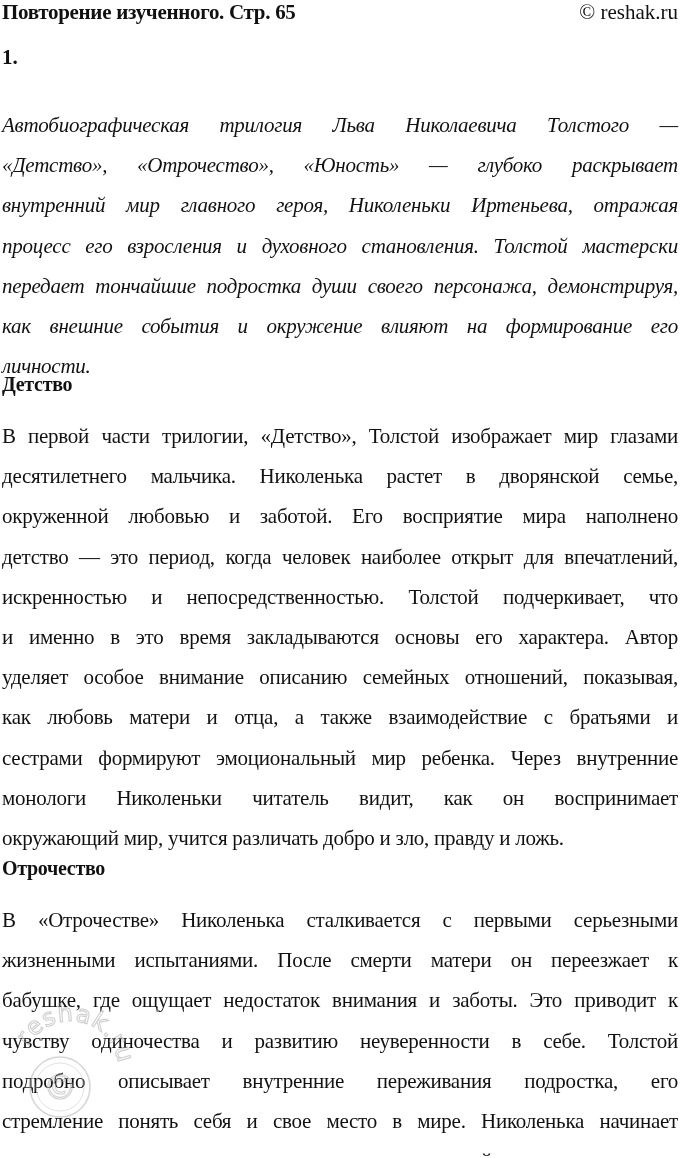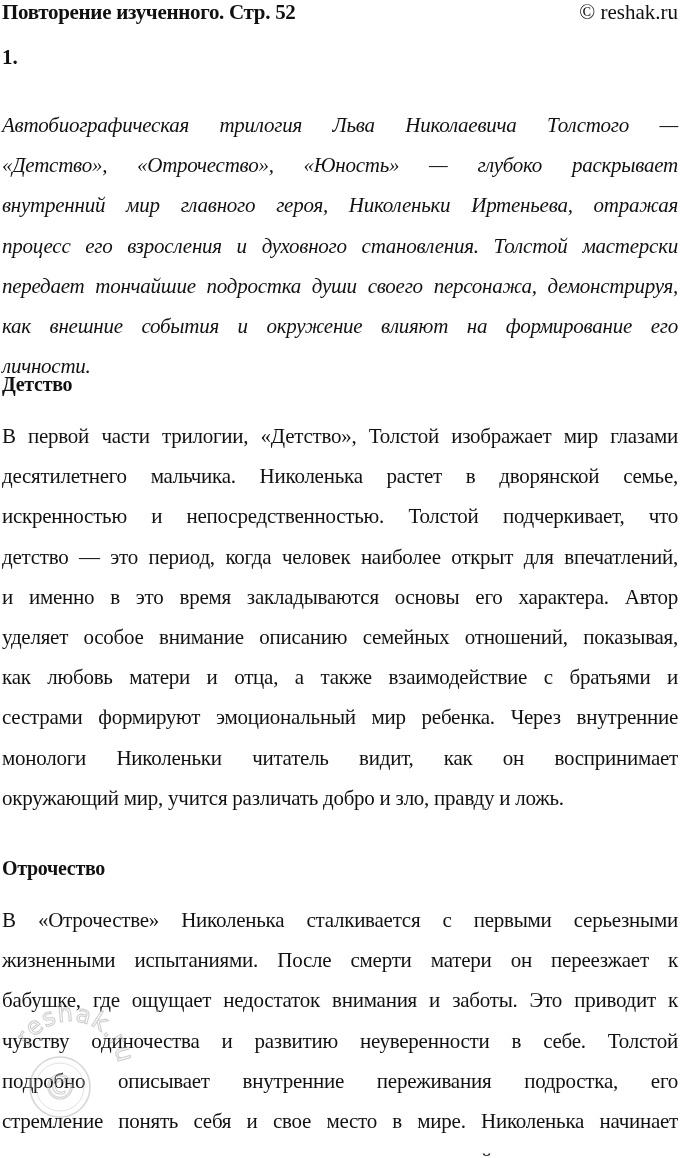--- a/index.html
+++ b/index.html
@@ -90,43 +90,44 @@
       pointer-events: none;
       opacity: 0.55;
     }
   </style>
 </head>
 <body>
 
 <div class="page">
 
   <div class="header-row">
-    <span class="header-title">Повторение изученного. Стр. 52</span>
+    <span class="header-title">Повторение изученного. Стр. 65</span>
     <span class="header-copyright">© reshak.ru</span>
   </div>
 
   <div class="task-number">1.</div>
 
   <div class="para" style="top: 105px; font-style: italic;">
     <span class="ln">Автобиографическая трилогия Льва Николаевича Толстого —</span>
     <span class="ln">«Детство», «Отрочество», «Юность» — глубоко раскрывает</span>
     <span class="ln">внутренний мир главного героя, Николеньки Иртеньева, отражая</span>
     <span class="ln">процесс его взросления и духовного становления. Толстой мастерски</span>
     <span class="ln">передает тончайшие подростка души своего персонажа, демонстрируя,</span>
     <span class="ln">как внешние события и окружение влияют на формирование его</span>
     <span class="ln last">личности.</span>
   </div>
 
   <div class="section-heading" style="top: 371px;">Детство</div>
 
   <div class="para" style="top: 416px;">
     <span class="ln">В первой части трилогии, «Детство», Толстой изображает мир глазами</span>
     <span class="ln">десятилетнего мальчика. Николенька растет в дворянской семье,</span>
+    <span class="ln">окруженной любовью и заботой. Его восприятие мира наполнено</span>
+    <span class="ln">детство — это период, когда человек наиболее открыт для впечатлений,</span>
     <span class="ln">искренностью и непосредственностью. Толстой подчеркивает, что</span>
-    <span class="ln">детство — это период, когда человек наиболее открыт для впечатлений,</span>
     <span class="ln">и именно в это время закладываются основы его характера. Автор</span>
     <span class="ln">уделяет особое внимание описанию семейных отношений, показывая,</span>
     <span class="ln">как любовь матери и отца, а также взаимодействие с братьями и</span>
     <span class="ln">сестрами формируют эмоциональный мир ребенка. Через внутренние</span>
     <span class="ln">монологи Николеньки читатель видит, как он воспринимает</span>
     <span class="ln last">окружающий мир, учится различать добро и зло, правду и ложь.</span>
   </div>
 
   <div class="section-heading" style="top: 855px;">Отрочество</div>
 

